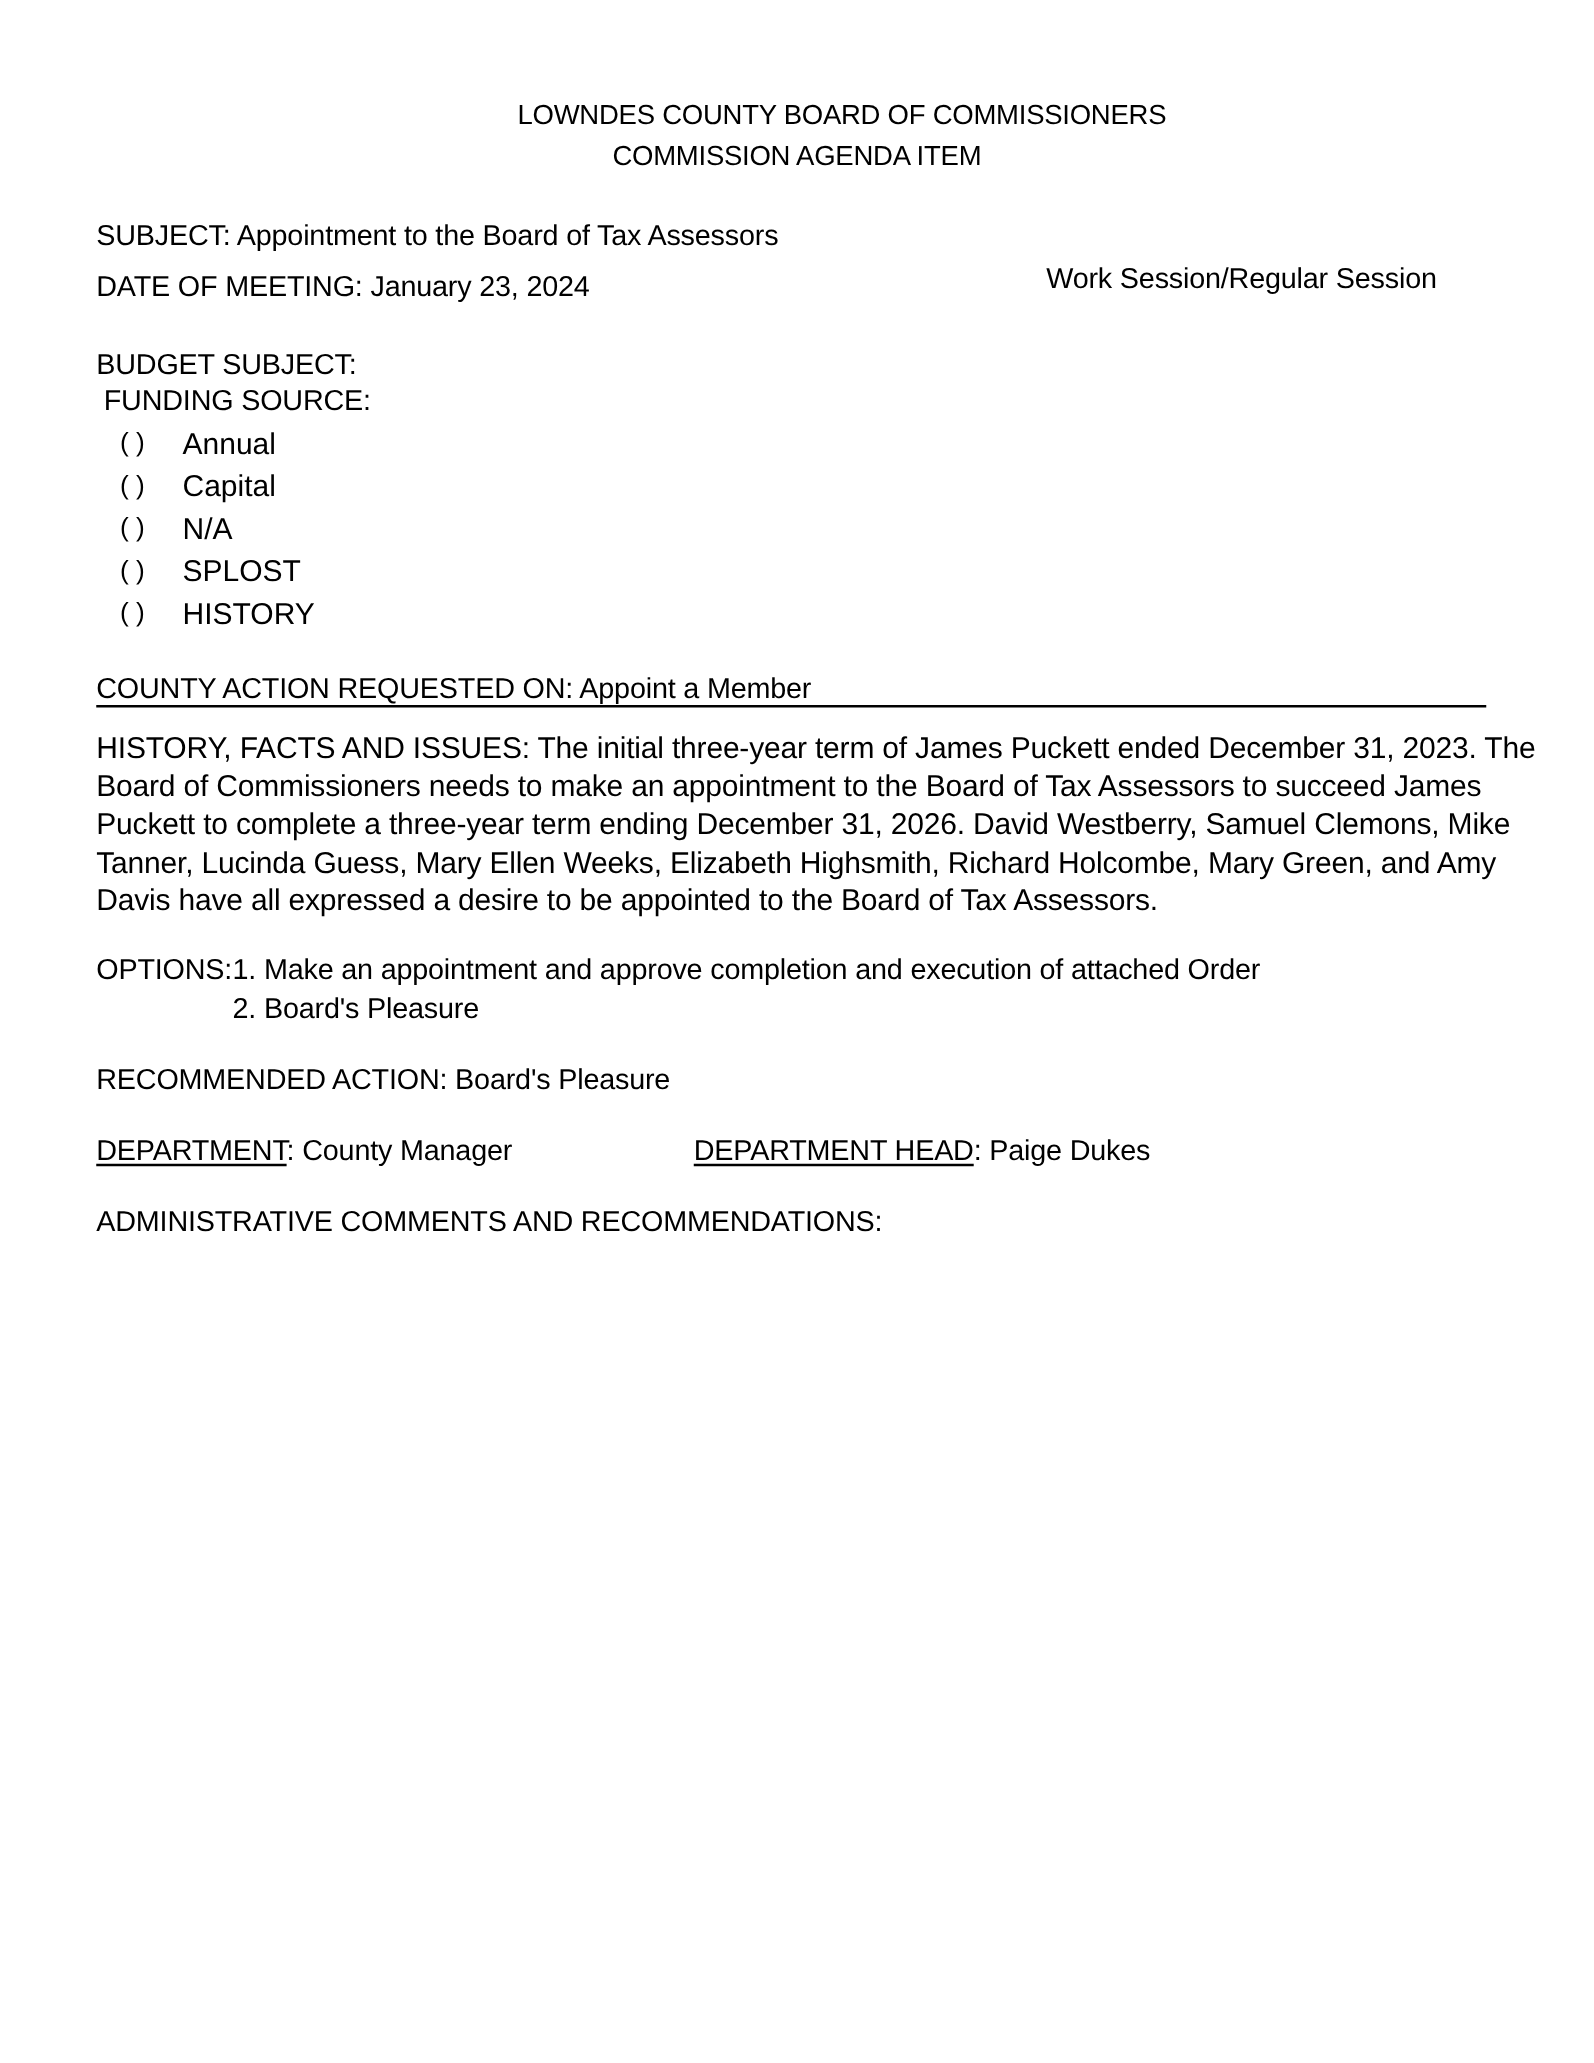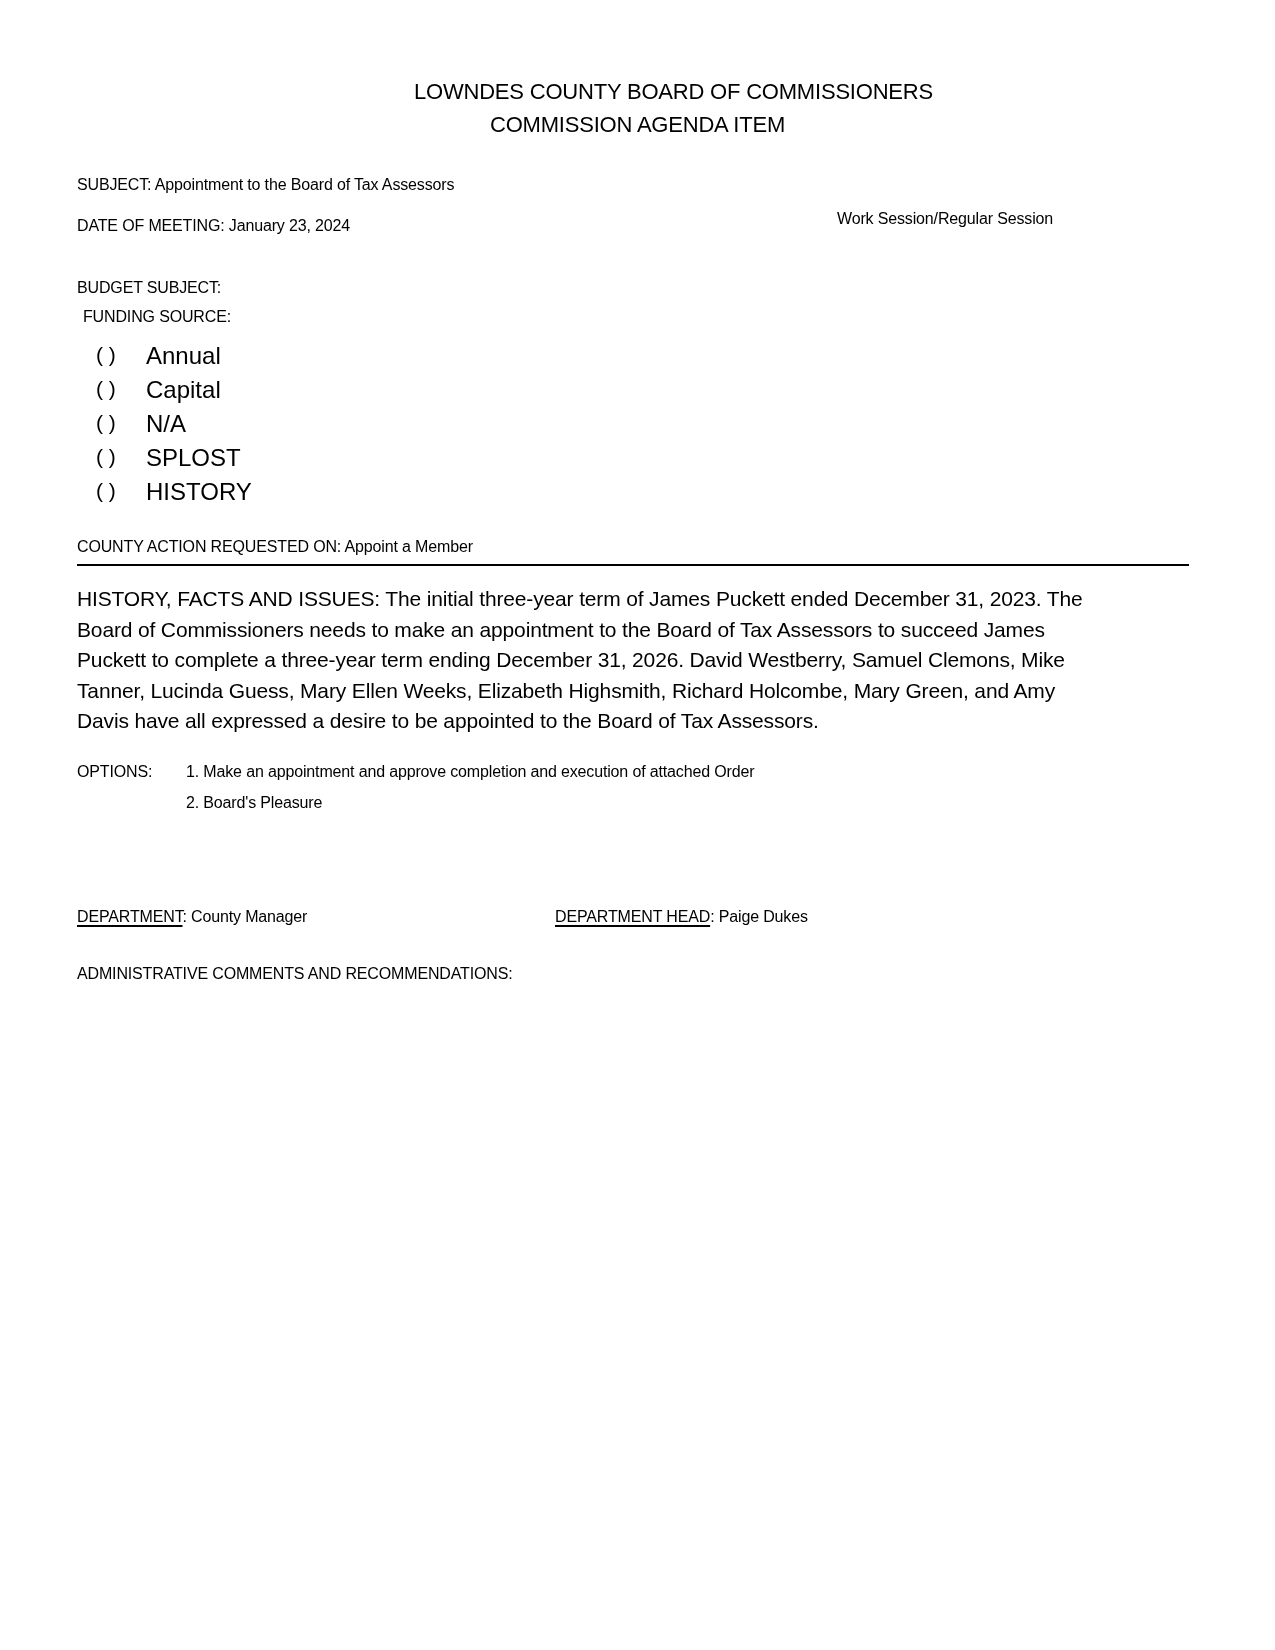--- a/index.html
+++ b/index.html
@@ -29,21 +29,21 @@
       line-height: 1;
     }
     .hdr {
       font-size: 22px;
       left: 0;
       width: 1275px;
       text-align: center;
       letter-spacing: -0.2px;
     }
     .txt {
-      font-size: 16px;
+      font-size: 23px;
       letter-spacing: -0.15px;
     }
     .u {
       text-decoration: underline;
       text-decoration-thickness: 2px;
       text-underline-offset: 3px;
     }
     .rule {
       position: absolute;
       left: 77px;
@@ -62,21 +62,21 @@
       position: absolute;
       font-size: 24px;
       line-height: 1;
       white-space: nowrap;
     }
     .history {
       position: absolute;
       left: 77px;
       top: 584px;
       width: 1115px;
-      font-size: 21px;
+      font-size: 24px;
       line-height: 30.5px;
       letter-spacing: -0.15px;
     }
     .history .line {
       display: block;
       white-space: nowrap;
     }
   </style>
 </head>
 <body>
@@ -136,20 +136,24 @@
     <span class="line">Board of Commissioners needs to make an appointment to the Board of Tax Assessors to succeed James</span>
     <span class="line">Puckett to complete a three-year term ending December 31, 2026. David Westberry, Samuel Clemons, Mike</span>
     <span class="line">Tanner, Lucinda Guess, Mary Ellen Weeks, Elizabeth Highsmith, Richard Holcombe, Mary Green, and Amy</span>
     <span class="line">Davis have all expressed a desire to be appointed to the Board of Tax Assessors.</span>
   </div>
 
   <div class="abs txt" style="left:77px; top:764px;">OPTIONS:</div>
   <div class="abs txt" style="left:186px; top:764px;">1. Make an appointment and approve completion and execution of attached Order</div>
   <div class="abs txt" style="left:186px; top:795px;">2. Board's Pleasure</div>
 
+  <div class="abs txt" style="left:77px; top:852px;">
+    <span>RECOMMENDED ACTION:</span>
+    <span>Board's Pleasure</span>
+  </div>
 
   <div class="abs txt" style="left:77px; top:909px;">
     <span class="u">DEPARTMENT</span><span>: County Manager</span>
   </div>
 
   <div class="abs txt" style="left:555px; top:909px;">
     <span class="u">DEPARTMENT HEAD</span><span>: Paige Dukes</span>
   </div>
 
   <div class="abs txt" style="left:77px; top:966px;">ADMINISTRATIVE COMMENTS AND RECOMMENDATIONS:</div>

